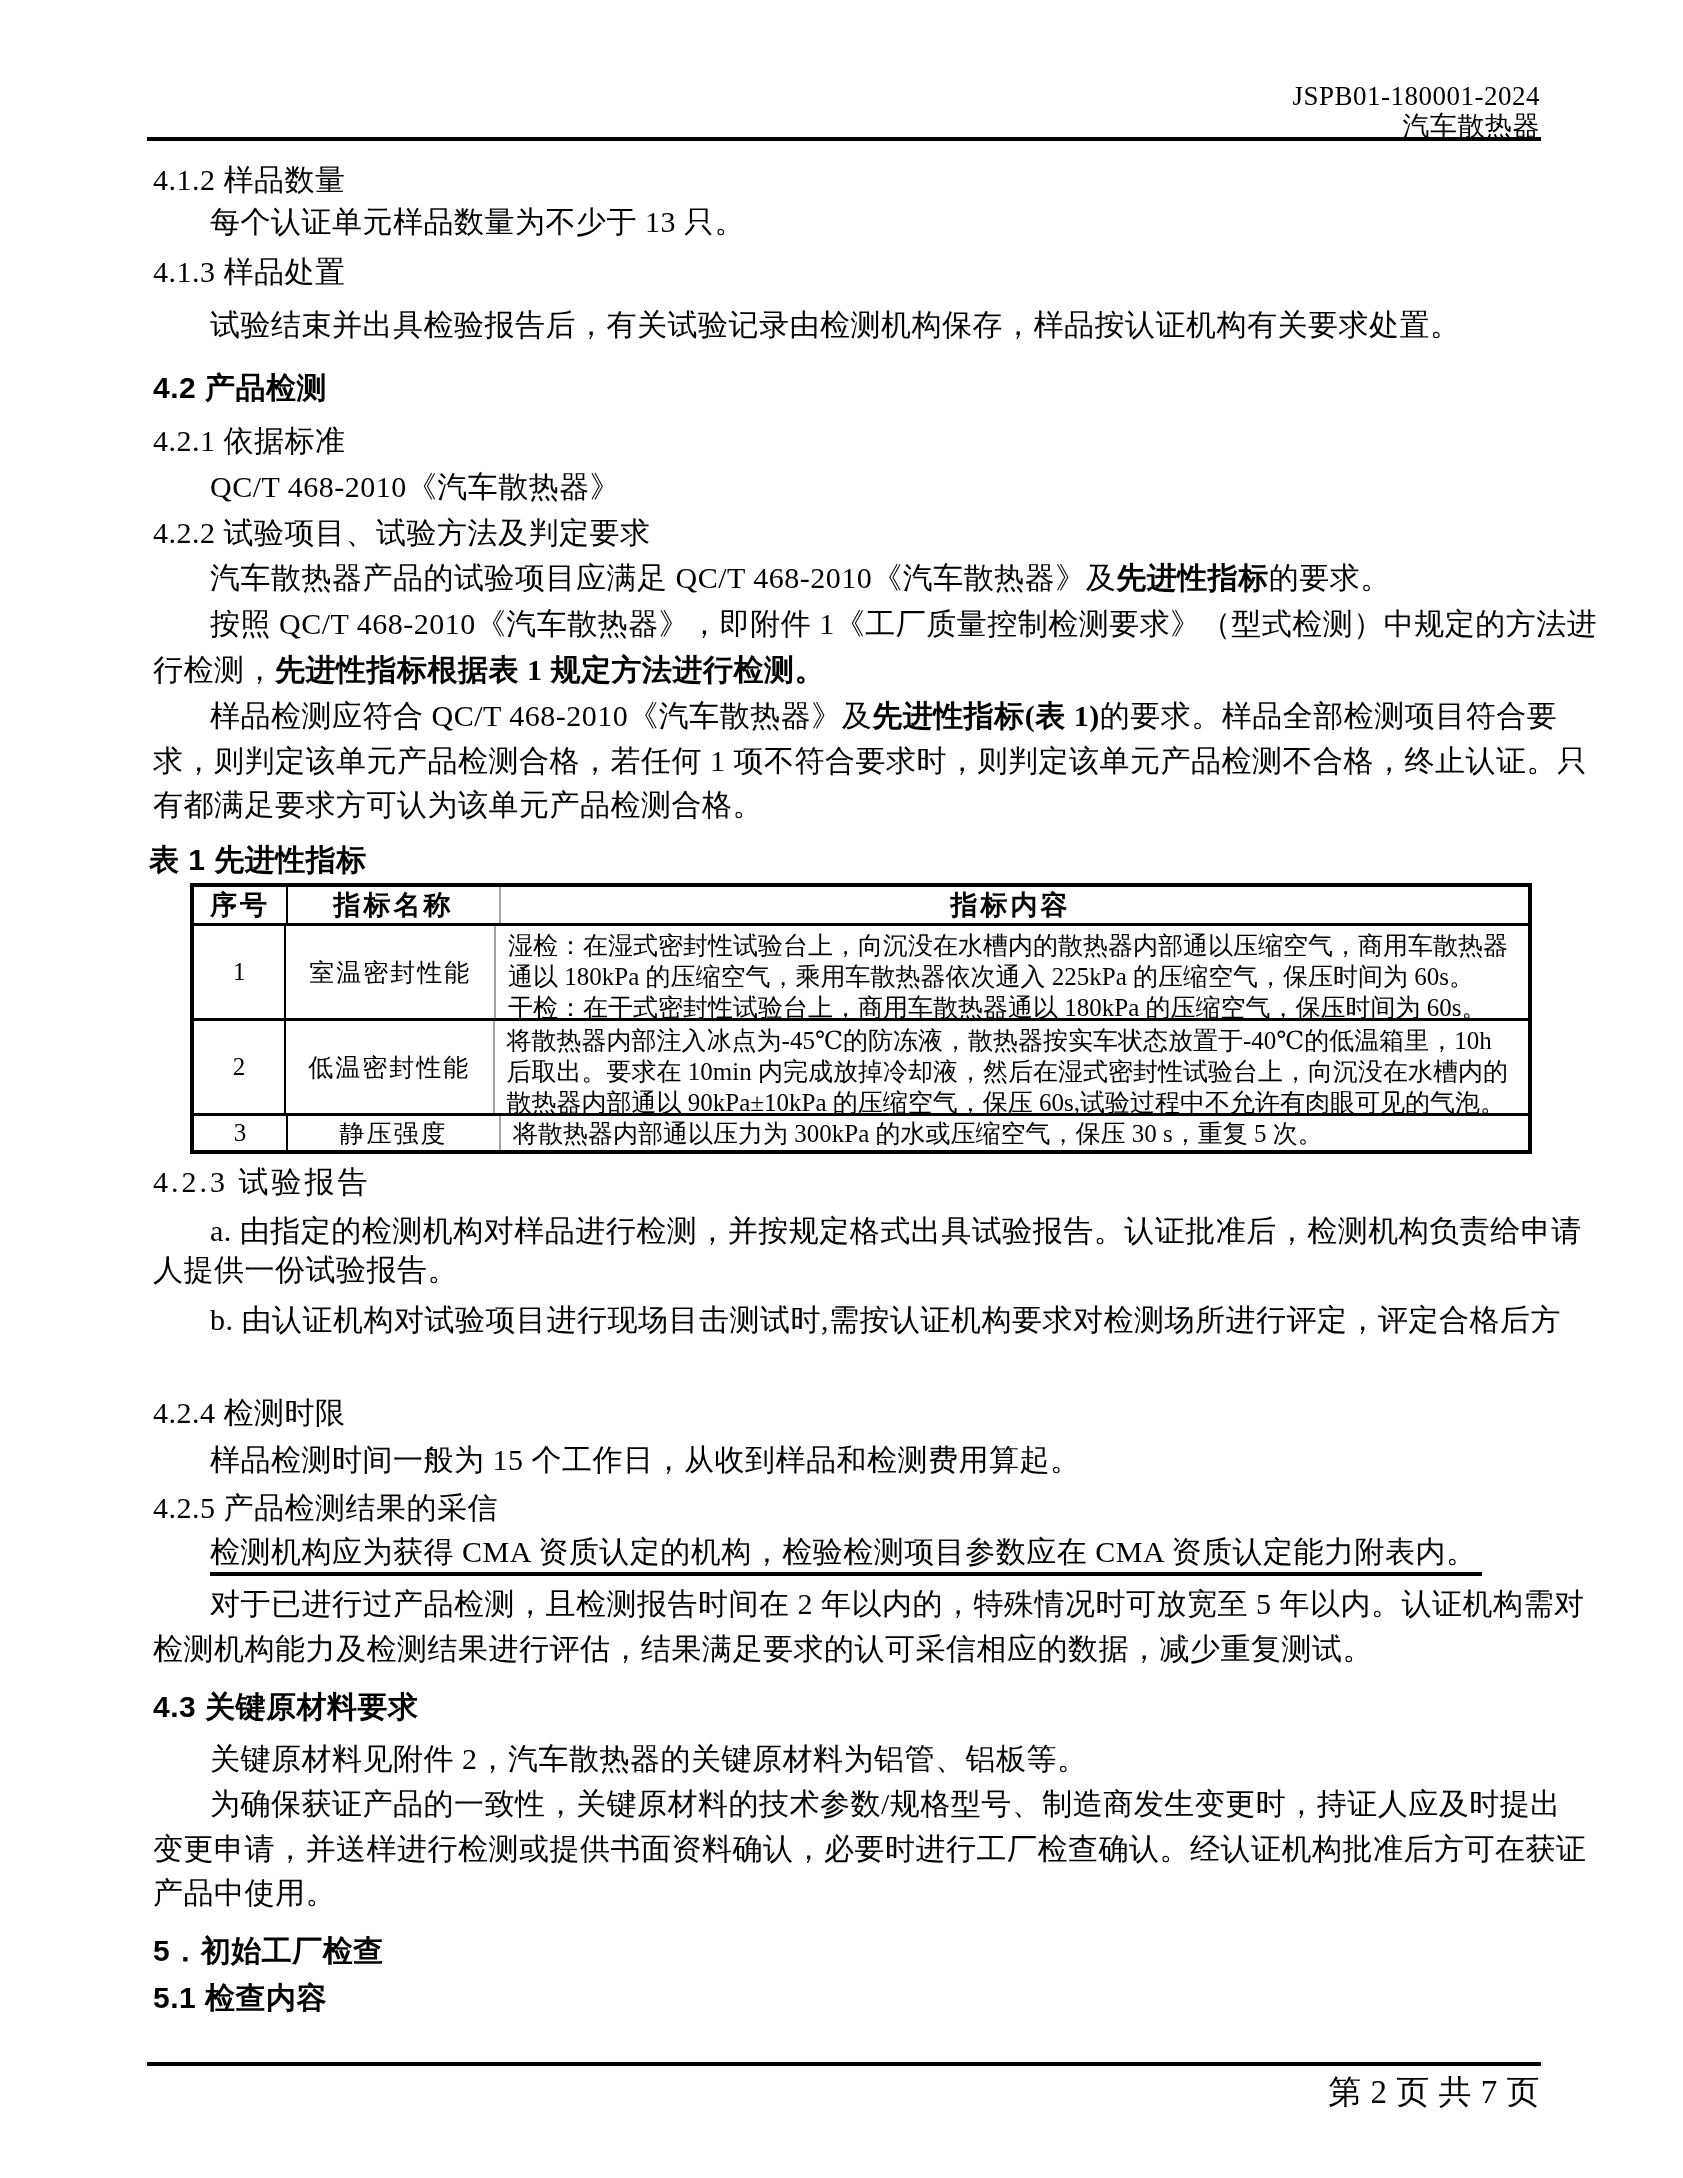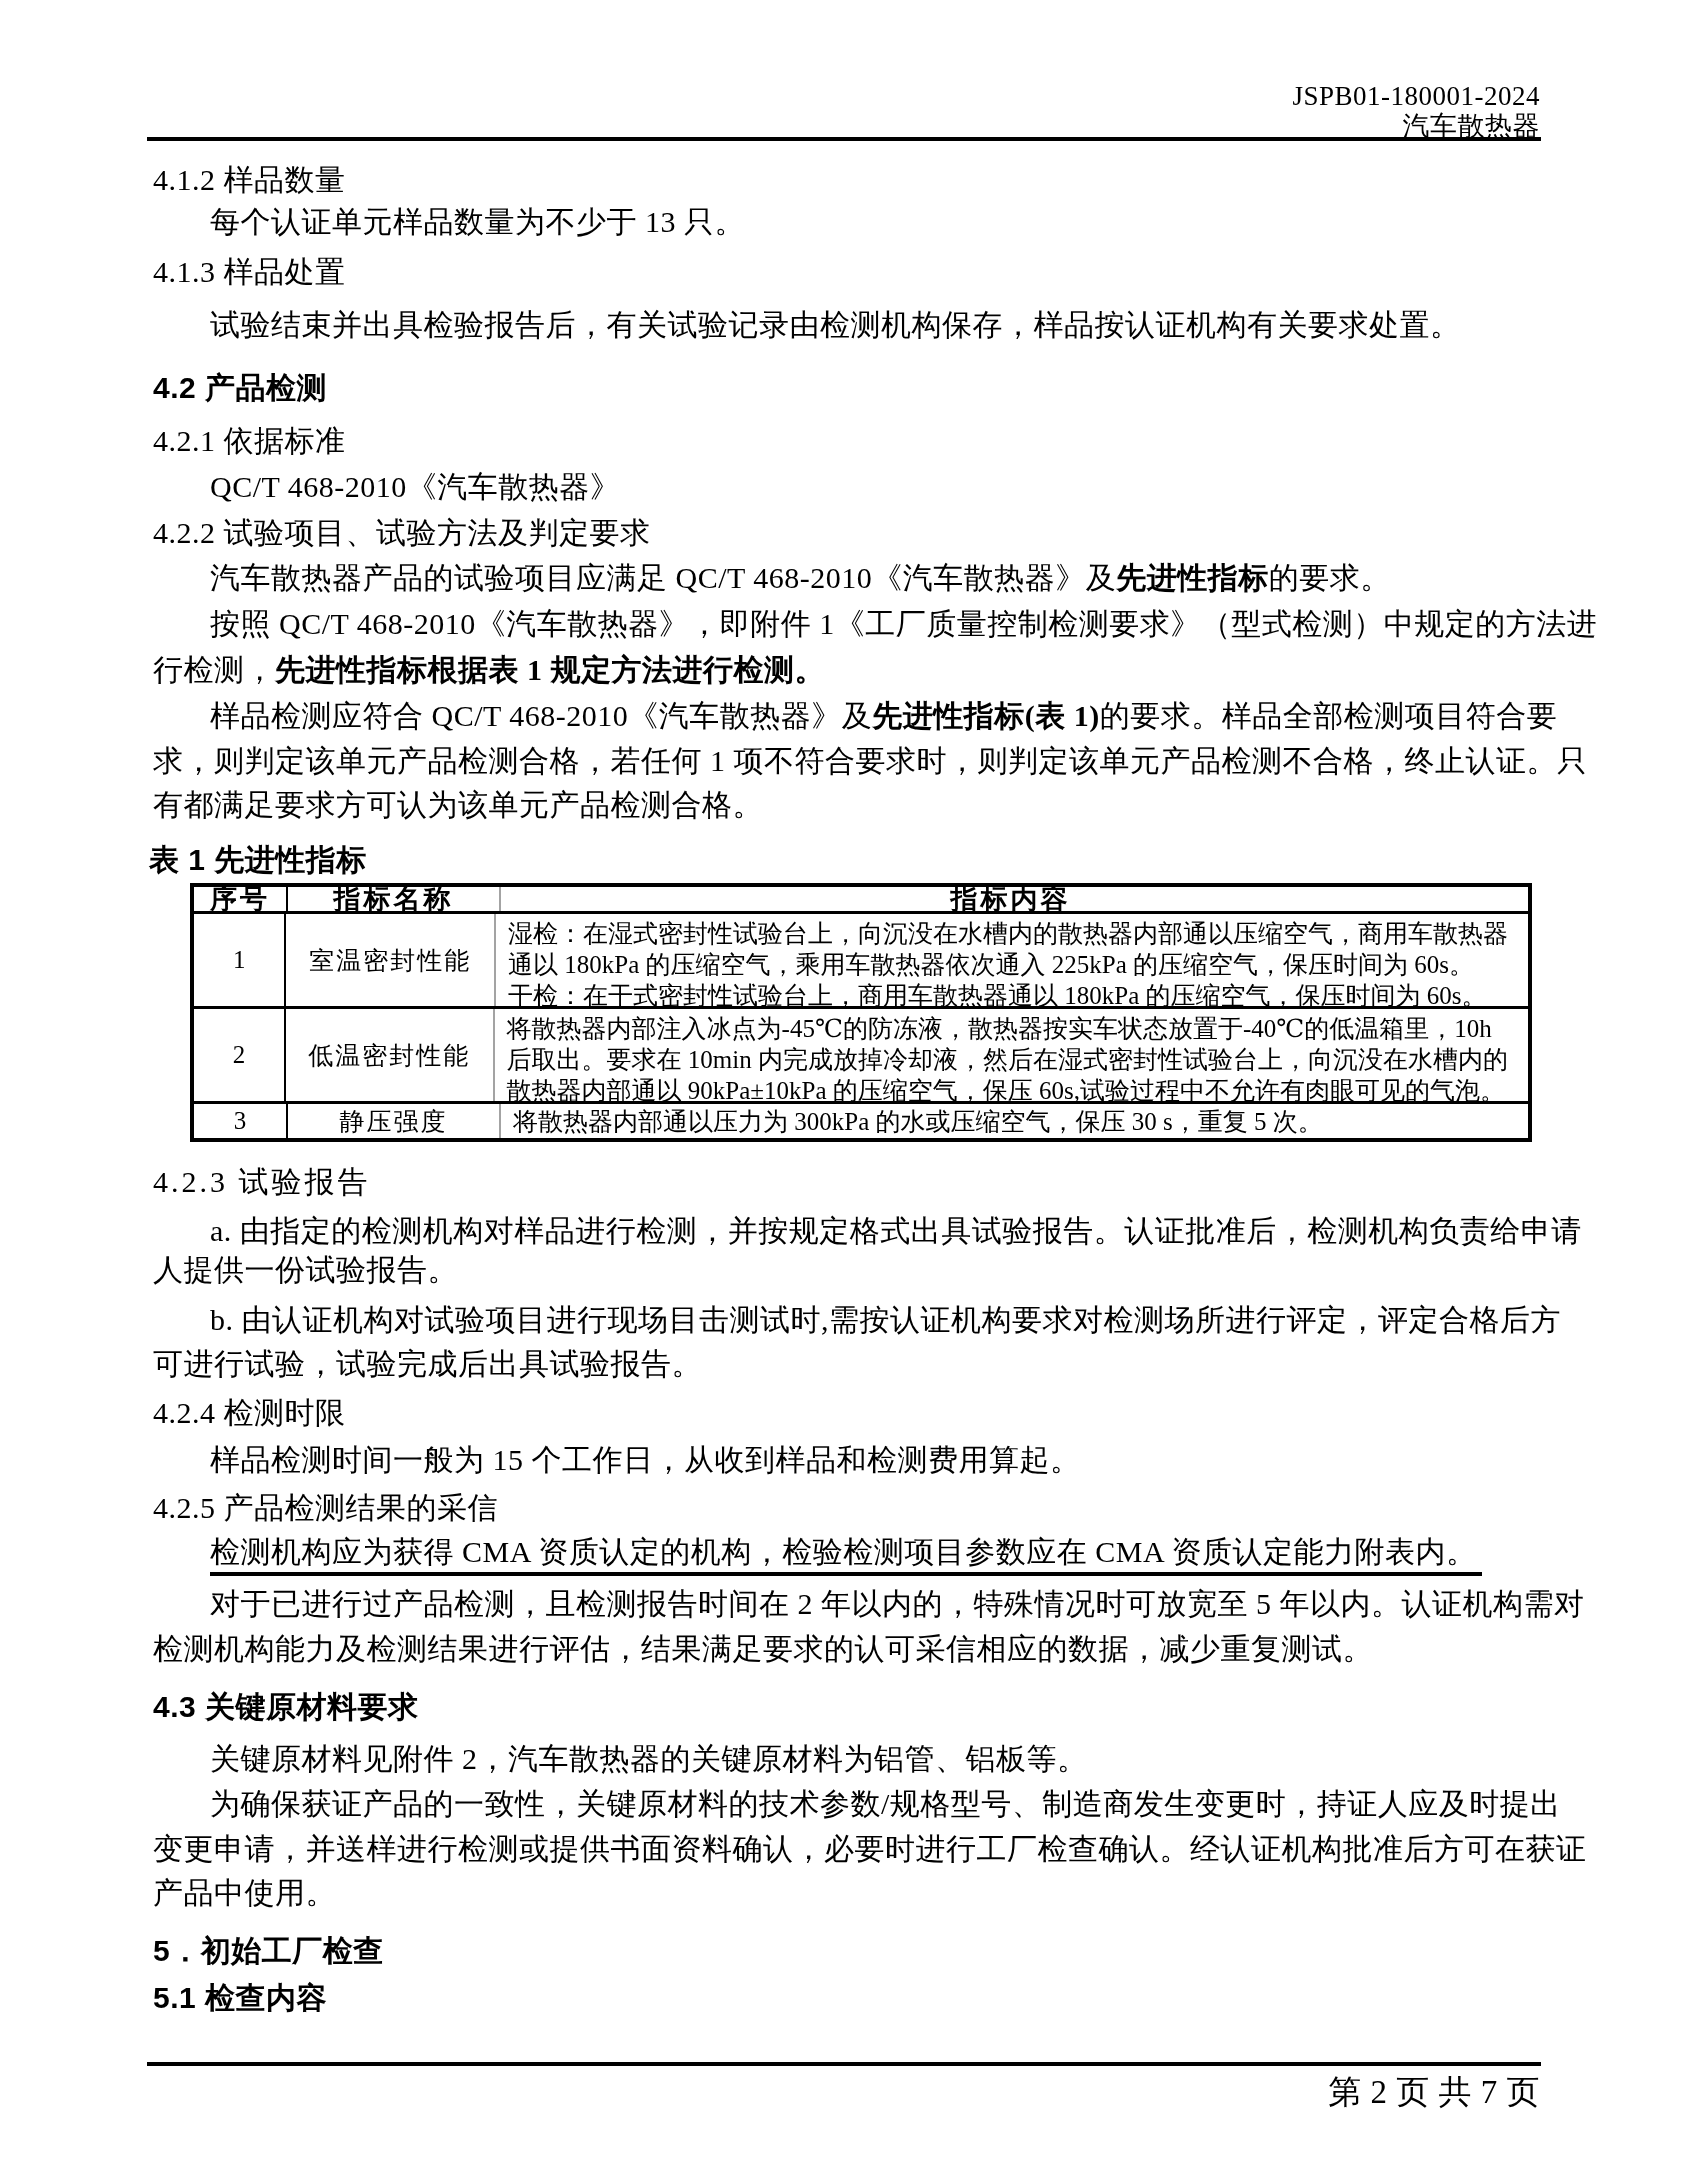--- a/index.html
+++ b/index.html
@@ -34,21 +34,21 @@
     font-size:25px;
   }
   .tr{display:flex;border-top:3px solid #000;box-sizing:border-box;}
   .tr:first-child{border-top:none;}
   .td1{width:94px;border-right:2px solid #000;display:flex;align-items:center;justify-content:center;box-sizing:border-box;}
   .td2{width:213px;border-right:2px solid #a3a3a3;display:flex;align-items:center;justify-content:center;box-sizing:border-box;letter-spacing:2px;}
   .td3{flex:1;padding:4px 20px 4px 12px;box-sizing:border-box;}
   .td3.mid{display:flex;align-items:center;}
   .cl{line-height:31px;white-space:nowrap;}
   .th{font-weight:bold;font-family:"Liberation Sans","DejaVu Sans",sans-serif;font-size:27px;letter-spacing:3px;}
-  .h-head{height:24px;}
+  .h-head{height:36px;}
   .h-r1{height:95px;}
   .h-r2{height:95px;}
   .h-r3{height:37px;}
 </style>
 </head>
 <body>
 
 <div class="page">
 
   <div class="ln small right" style="top:79px;">JSPB01-180001-2024</div>
@@ -104,21 +104,20 @@
       <div class="td3 mid">
         <div class="cl">将散热器内部通以压力为 300kPa 的水或压缩空气，保压 30 s，重复 5 次。</div>
       </div>
     </div>
   </div>
 
   <div class="ln" style="top:1165px;left:153px;letter-spacing:3px;">4.2.3 试验报告</div>
   <div class="ln" style="top:1214px;left:210px;">a. 由指定的检测机构对样品进行检测，并按规定格式出具试验报告。认证批准后，检测机构负责给申请</div>
   <div class="ln" style="top:1253px;left:153px;">人提供一份试验报告。</div>
   <div class="ln" style="top:1303px;left:210px;">b. 由认证机构对试验项目进行现场目击测试时,需按认证机构要求对检测场所进行评定，评定合格后方</div>
-  <div class="ln" style="top:1347px;left:153px;">可进行试验，试验完成后出具试验报告。</div>
 
   <div class="ln" style="top:1396px;left:153px;">4.2.4 检测时限</div>
   <div class="ln" style="top:1443px;left:210px;">样品检测时间一般为 15 个工作日，从收到样品和检测费用算起。</div>
 
   <div class="ln" style="top:1491px;left:153px;">4.2.5 产品检测结果的采信</div>
   <div class="ln" style="top:1535px;left:210px;"><span class="ul-thick">检测机构应为获得 CMA 资质认定的机构，检验检测项目参数应在 CMA 资质认定能力附表内。</span></div>
   <div class="ln" style="top:1587px;left:210px;">对于已进行过产品检测，且检测报告时间在 2 年以内的，特殊情况时可放宽至 5 年以内。认证机构需对</div>
   <div class="ln" style="top:1632px;left:153px;">检测机构能力及检测结果进行评估，结果满足要求的认可采信相应的数据，减少重复测试。</div>
 
   <div class="ln hb" style="top:1690px;left:153px;">4.3 关键原材料要求</div>

